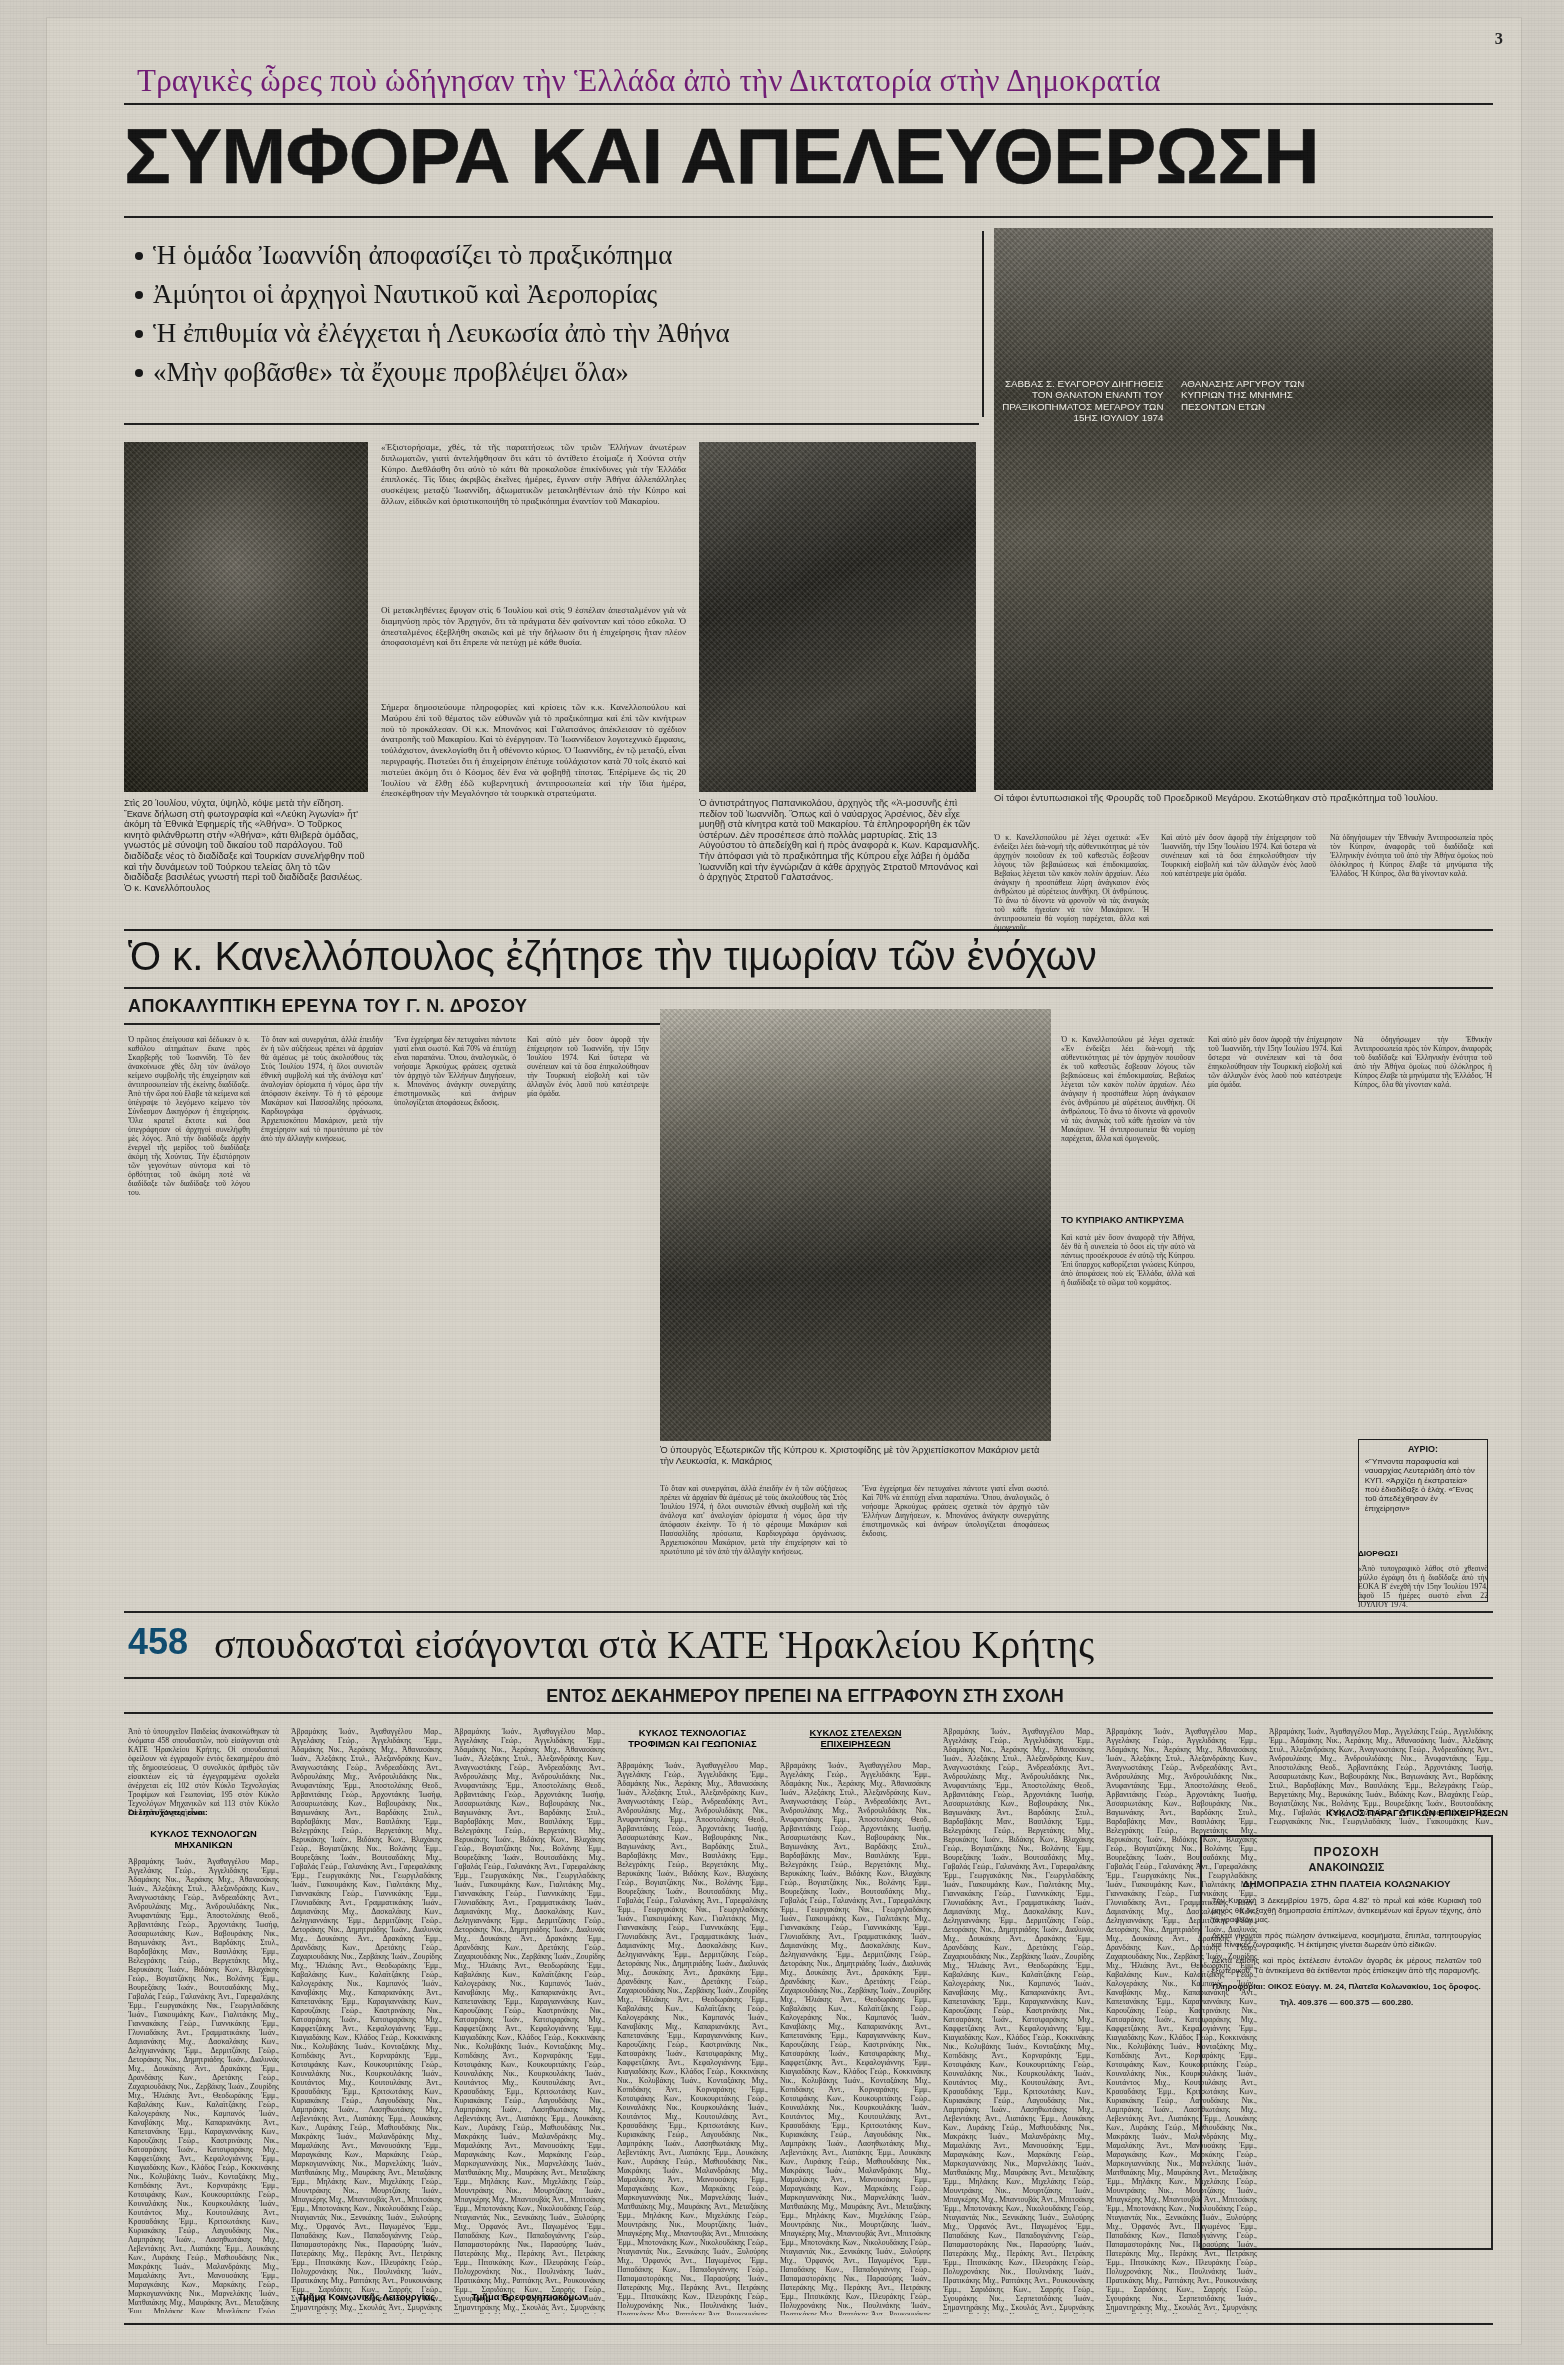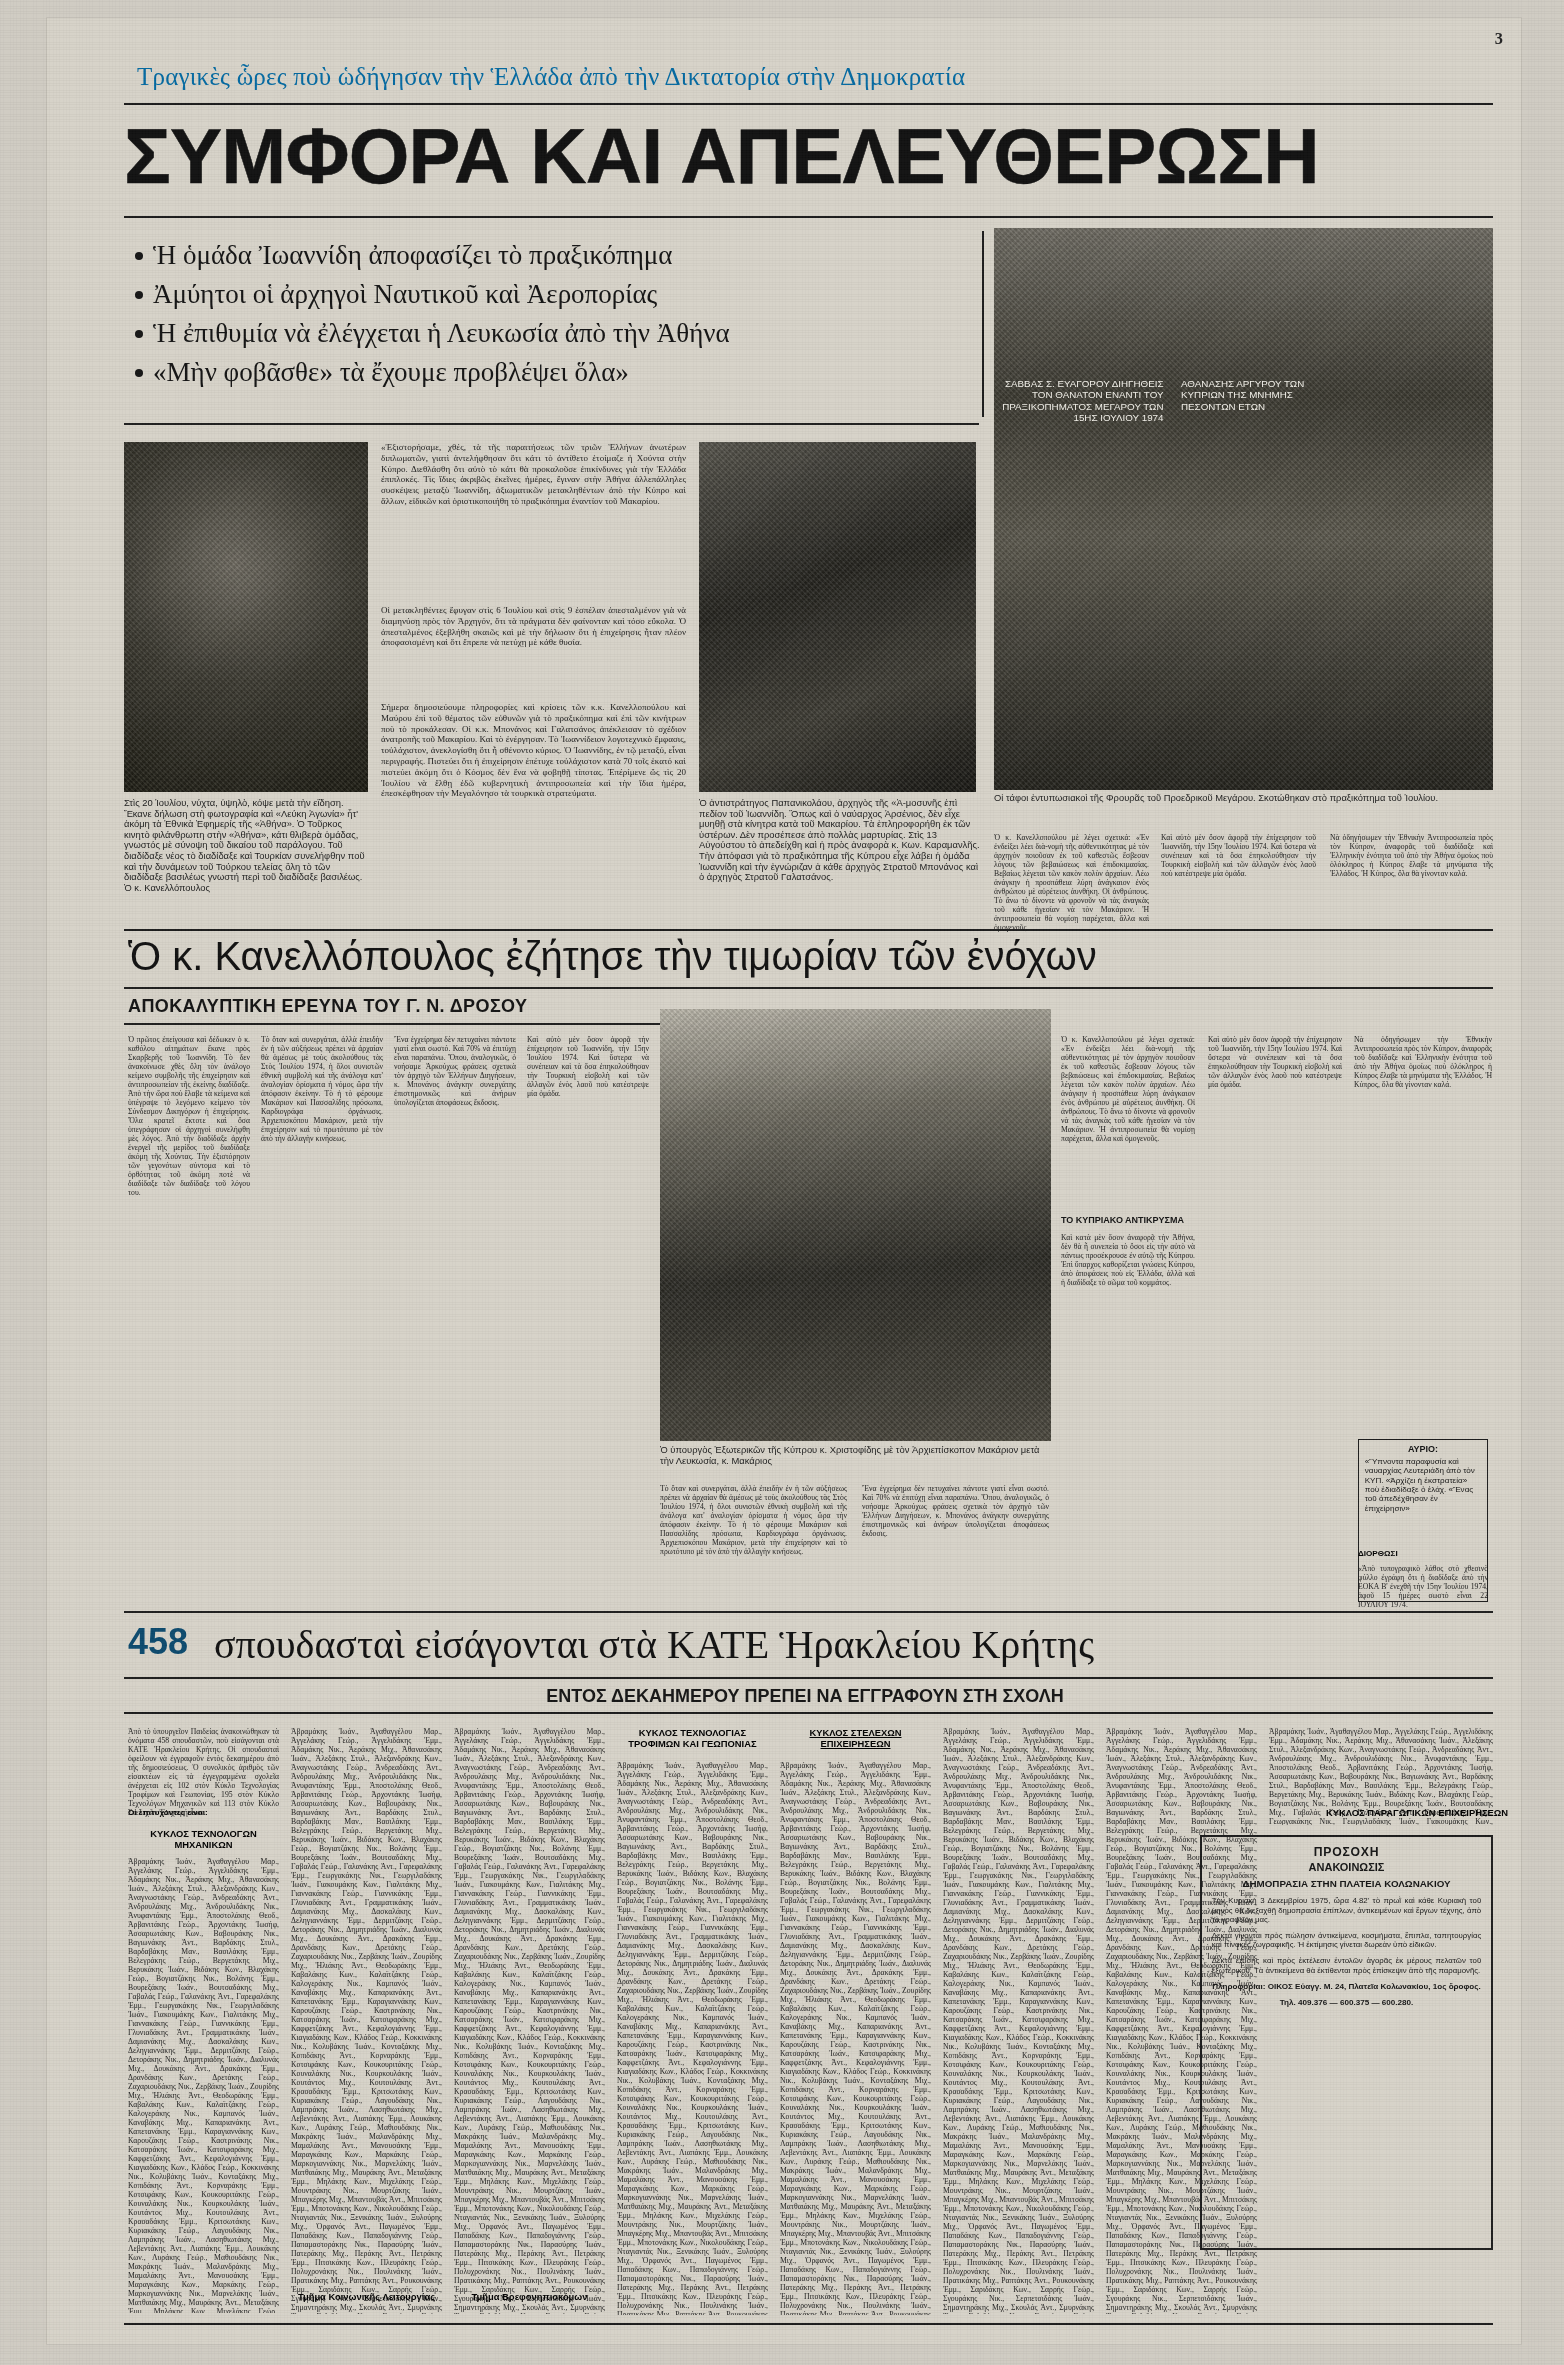--- a/index.html
+++ b/index.html
@@ -22,21 +22,21 @@
     position:absolute;left:47px;top:18px;width:1474px;height:2326px;
     background:#d6d2c8;
     box-shadow:0 0 0 0.8px rgba(0,0,0,.08);
   }
   .pagenum{
     position:absolute;right:18px;top:11.4px;font-size:16.3px;font-weight:bold;color:#222;
   }
   
   .kicker{
     position:absolute;left:90px;top:45px;width:1336px;
-    font-size:25px;color:#0369a1;letter-spacing:0.2px;
+    font-size:31px;color:#701a75;letter-spacing:0.2px;
     font-family:"Liberation Serif", serif;
   }
   .rule{position:absolute;background:#1d1d1d;}
   .r1{left:77px;top:85px;width:1369px;height:1.6px;}
   .bigtitle{
     position:absolute;left:77px;top:96px;width:1385px;
     font-size:78px;line-height:85px;font-weight:bold;color:#111;
     letter-spacing:-0.8px;
     font-family:"Liberation Sans", sans-serif;
     -webkit-text-stroke:0.5px #111;

